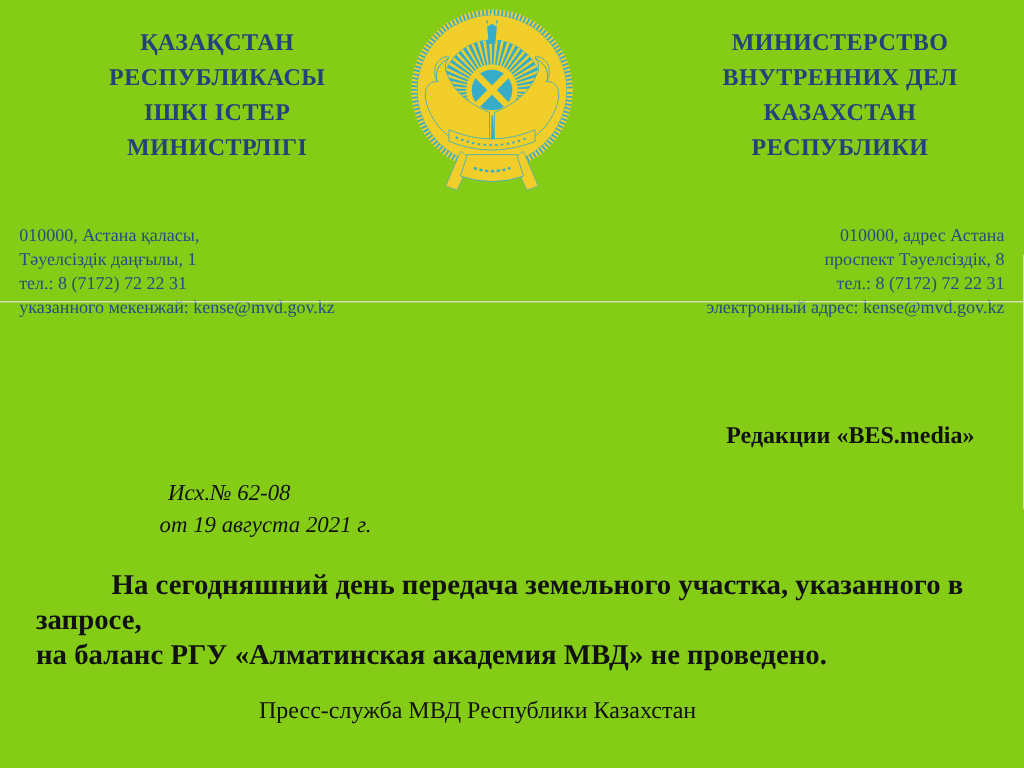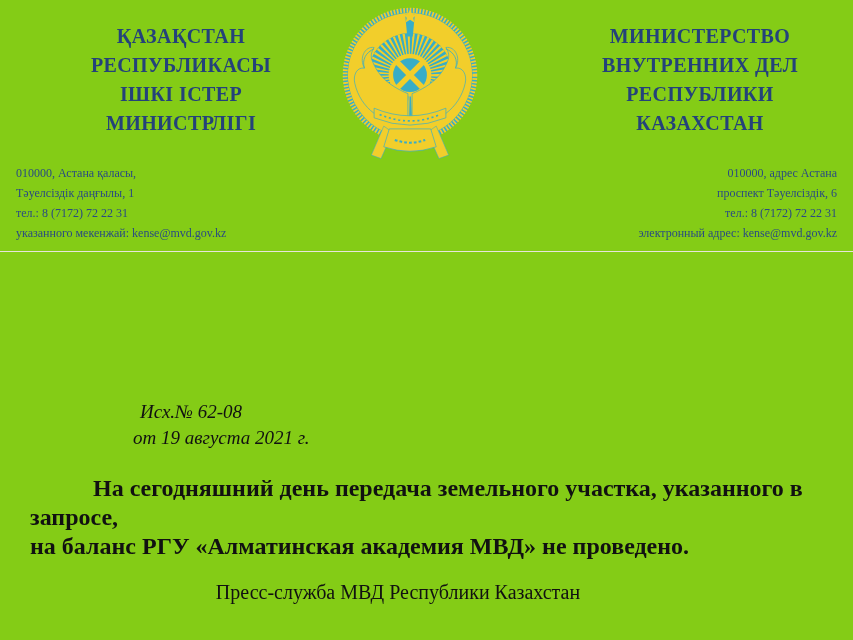--- a/index.html
+++ b/index.html
@@ -31,23 +31,23 @@
     position: absolute;
     left: 341px;
     top: 5px;
     width: 138px;
     height: 176px;
   }
   .emblem-wrap svg { display: block; width: 100%; height: 100%; }
 
   .address {
     position: absolute;
-    top: 163px;
+    top: 187px;
     color: #2A4B82;
-    font-size: 12px;
+    font-size: 15px;
     line-height: 20px;
   }
   .address.kk { left: 16px; text-align: left; }
   .address.ru { right: 16px; text-align: right; }
 
   .divider {
     position: absolute;
     left: 0; right: 0;
     top: 251px;
     border-top: 1px solid #e7e4da;
@@ -134,40 +134,41 @@
       <path d="M62,174 L44,216 L58,221 L75,183 Z" fill="#F2CE2B" stroke="#38ADC7" stroke-width="0.8"></path>
       <path d="M138,174 L156,216 L142,221 L125,183 Z" fill="#F2CE2B" stroke="#38ADC7" stroke-width="0.8"></path>
       <path d="M70,178 L130,178 L138,204 Q100,217 62,204 Z" fill="#F2CE2B" stroke="#38ADC7" stroke-width="1"></path>
       <path d="M78,194 Q100,202 122,194" fill="none" stroke="#38ADC7" stroke-width="3" stroke-dasharray="4 3"></path>
     </svg>
   </div>
 
   <div class="org-title ru">
     <div>МИНИСТЕРСТВО</div>
     <div>ВНУТРЕННИХ ДЕЛ</div>
+    <div>КАЗАХСТАН</div>
     <div>РЕСПУБЛИКИ</div>
-    <div>КАЗАХСТАН</div>
   </div>
 
   <div class="address kk">
     <div>010000, Астана қаласы,</div>
     <div>Тәуелсіздік даңғылы, 1</div>
     <div>тел.: 8 (7172) 72 22 31</div>
     <div>указанного мекенжай: kense@mvd.gov.kz</div>
   </div>
 
   <div class="address ru">
     <div>010000, адрес Астана</div>
-    <div>проспект Тәуелсіздік, 6</div>
+    <div>проспект Тәуелсіздік, 8</div>
     <div>тел.: 8 (7172) 72 22 31</div>
     <div>электронный адрес: kense@mvd.gov.kz</div>
   </div>
 
   <div class="divider"></div>
 
+  <div class="recipient">Редакции «BES.media»</div>
 
   <div class="ref-block">
     <div class="ref-number">Исх.№ 62-08</div>
     <div>от 19 августа 2021 г.</div>
   </div>
 
   <div class="letter-body">
     <div class="line-1">На сегодняшний день передача земельного участка, указанного в запросе,</div>
     <div class="line-2">на баланс РГУ «Алматинская академия МВД» не проведено.</div>
   </div>

